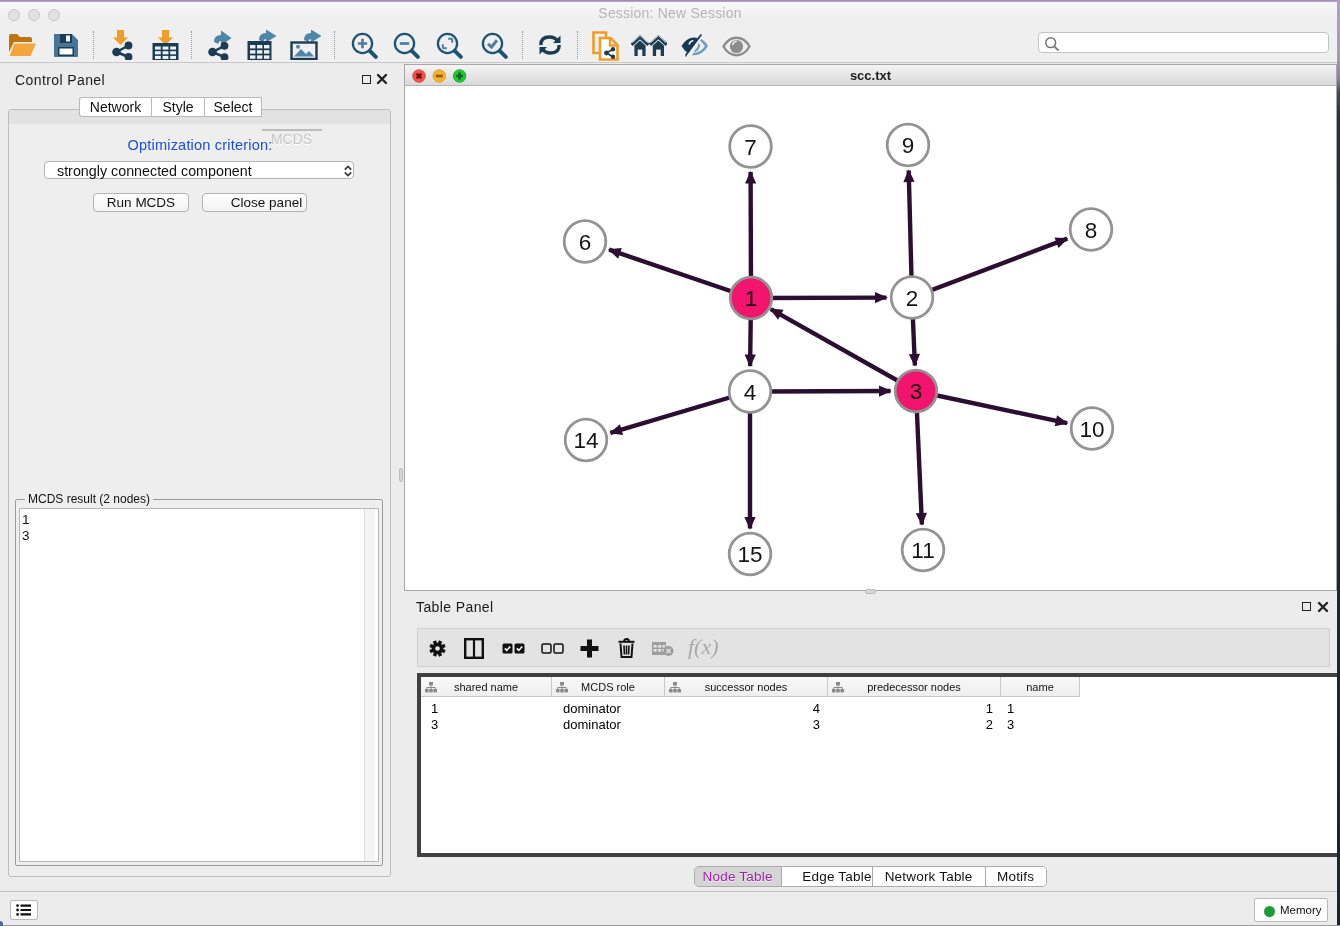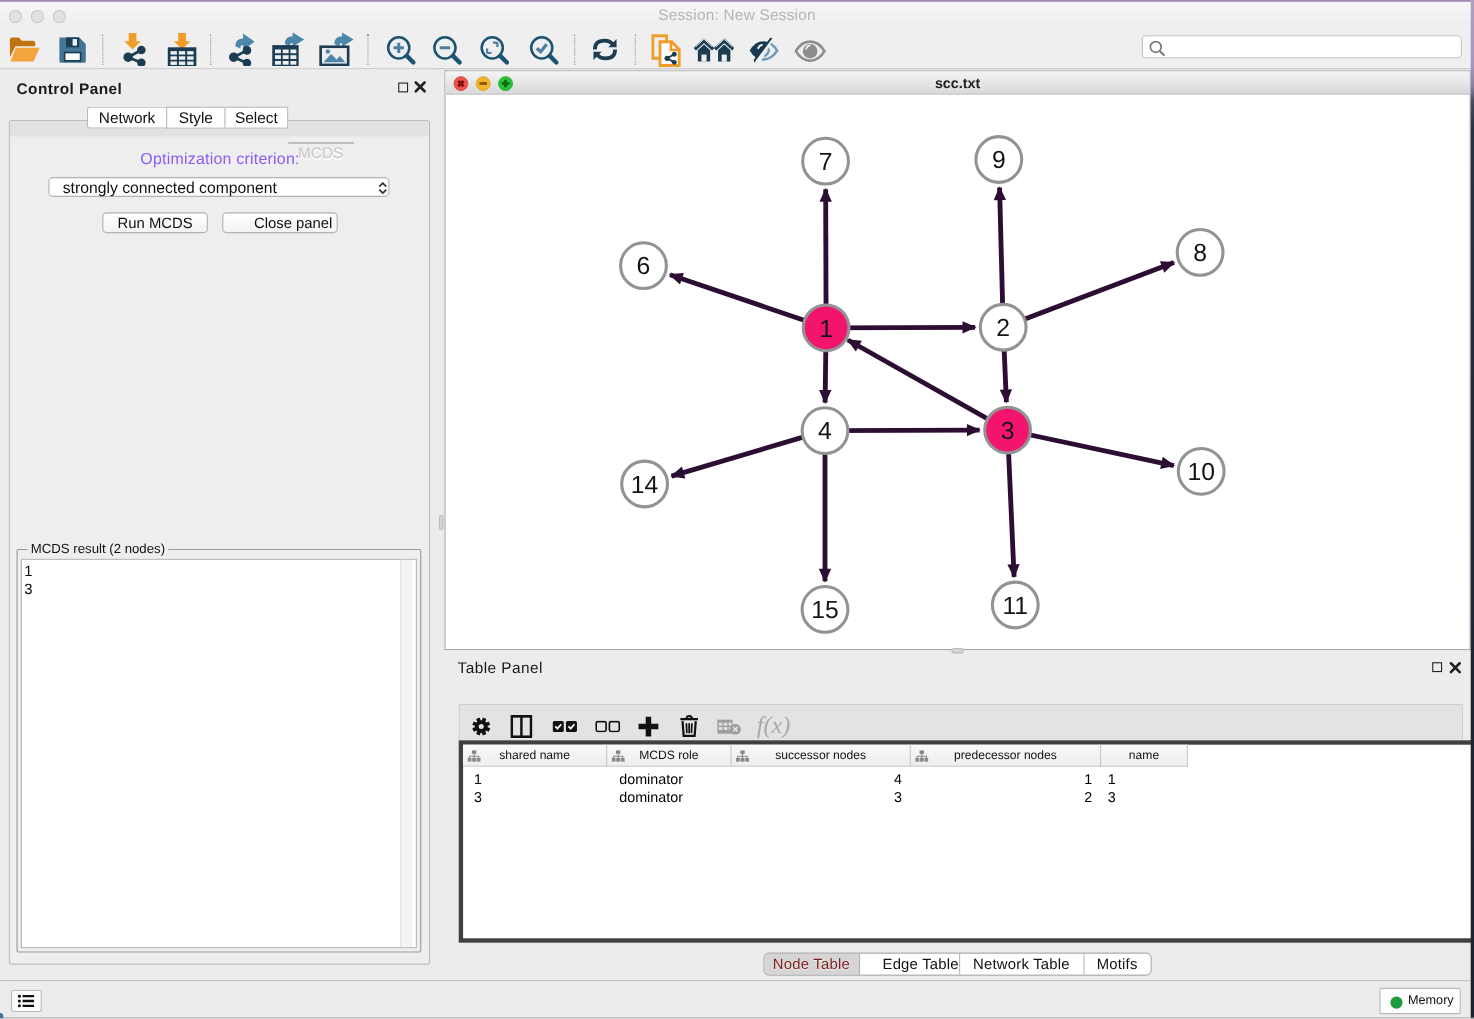--- a/index.html
+++ b/index.html
@@ -184,39 +184,39 @@
 
   <div class="abs" style="left:1038px;top:10px;width:291px;height:21px;background:#fff;border:1px solid #c3c3c3;border-radius:4px;">
     <svg style="margin:2.5px 0 0 5px;" width="16" height="16" viewBox="0 0 16 16">
       <circle cx="6.7" cy="6.7" r="4.9" fill="none" stroke="#757575" stroke-width="1.5"></circle>
       <path d="M10.3 10.3 L14.6 14.6" stroke="#757575" stroke-width="1.8"></path>
     </svg>
   </div>
 </div>
 
 <div class="abs" style="left:0;top:63px;width:392px;height:828px;background:#ececec;">
-  <div class="abs" style="left:15px;top:9px;font-size:14px;letter-spacing:0.4px;color:#1a1a1a;font-weight:bold;">Control Panel</div>
+  <div class="abs" style="left:15px;top:9px;font-size:14px;letter-spacing:0.4px;color:#1a1a1a;">Control Panel</div>
 
   <div class="abs" style="left:362px;top:12px;width:9px;height:9px;border:1.5px solid #222;"></div>
   <svg class="abs" style="left:376px;top:10px;" width="12" height="12" viewBox="0 0 12 12">
       <path d="M2 2 L10 10 M10 2 L2 10" stroke="#222" stroke-width="2.4" stroke-linecap="round"></path>
     </svg>
 
   <div class="abs" style="left:8px;top:46px;width:383px;height:768px;background:#eeeeee;border:1px solid #bdbdbd;border-radius:3px;">
     <div class="abs" style="left:0;top:0;width:100%;height:14px;background:#e2e2e2;border-radius:3px 3px 0 0;"></div>
   </div>
 
   <div class="abs" style="left:79px;top:34px;height:20px;display:flex;font-size:14px;">
     <div style="width:72px;background:#fff;border:1px solid #b9b9b9;border-right:none;border-radius:3px 0 0 3px;text-align:center;line-height:19px;color:#111;">Network</div>
     <div style="width:53px;background:#fff;border:1px solid #b9b9b9;border-right:none;text-align:center;line-height:19px;color:#111;">Style</div>
     <div style="width:58px;background:#fff;border:1px solid #b9b9b9;text-align:center;line-height:19px;color:#111;">Select</div>
     <div style="width:60px;background:#dcdcdc;border:1px solid #bdbdbd;border-left:none;border-radius:0 3px 3px 0;text-align:center;line-height:19px;color:#c6c6c6;text-shadow:0 1px 0 #fff;margin-top:32px;">MCDS</div>
   </div>
 
-  <div class="abs" style="left:0;top:74px;width:392px;text-align:center;font-size:14.5px;letter-spacing:0.2px;color:#8b5cf6;"><span style="margin-left:8px;">Optimization criterion:</span></div>
+  <div class="abs" style="left:0;top:74px;width:392px;text-align:center;font-size:14.5px;letter-spacing:0.2px;color:#1d4ed8;"><span style="margin-left:8px;">Optimization criterion:</span></div>
 
   <div class="abs" style="left:44px;top:98px;width:310px;height:18px;background:#fff;border:1px solid #b3b3b3;border-radius:4px;">
     <div class="abs" style="left:12px;top:0.5px;font-size:14.3px;color:#111;">strongly connected component</div>
     <svg class="abs" style="left:297px;top:3px;" width="12" height="12" viewBox="0 0 12 12">
         <path d="M2.8 4.6 L6 1.4 L9.2 4.6" fill="none" stroke="#3a3a3a" stroke-width="1.7" stroke-linejoin="round"></path>
         <path d="M2.8 7.4 L6 10.6 L9.2 7.4" fill="none" stroke="#3a3a3a" stroke-width="1.7" stroke-linejoin="round"></path>
       </svg>
   </div>
 
   <div class="abs" style="left:93px;top:130px;width:96px;height:19px;background:linear-gradient(#ffffff,#f2f2f2);border:1px solid #b3b3b3;border-radius:4px;text-align:center;font-size:13.5px;color:#111;line-height:17px;">Run MCDS</div>
@@ -296,21 +296,21 @@
   </svg>
 </div>
 
 <div class="abs" id="tablepanel" style="left:404px;top:597px;width:936px;height:294px;background:#ececec;">
   <div class="abs" style="left:12px;top:2px;font-size:14px;letter-spacing:0.4px;color:#1a1a1a;">Table Panel</div>
   <div class="abs" style="left:898px;top:5px;width:9px;height:9px;border:1.5px solid #222;"></div>
   <svg class="abs" style="left:913px;top:4px;" width="12" height="12" viewBox="0 0 12 12">
       <path d="M2 2 L10 10 M10 2 L2 10" stroke="#222" stroke-width="2.4" stroke-linecap="round"></path>
     </svg>
 
-  <div class="abs" id="ttoolbar" style="left:13px;top:31px;width:913px;height:39px;background:#e3e3e3;border:1px solid #cfcfcf;margin-top:12px;">
+  <div class="abs" id="ttoolbar" style="left:13px;top:31px;width:913px;height:39px;background:#e3e3e3;border:1px solid #cfcfcf;">
 
     <svg class="abs" style="left:11px;top:11px;" width="17" height="17" viewBox="0 0 17 17">
       <circle cx="8.5" cy="8.5" r="5.8" fill="#111"></circle>
       <path d="M12.75 10.26 L15.98 11.60" stroke="#111" stroke-width="3.4"></path>
       <path d="M10.26 12.75 L11.60 15.98" stroke="#111" stroke-width="3.4"></path>
       <path d="M6.74 12.75 L5.40 15.98" stroke="#111" stroke-width="3.4"></path>
       <path d="M4.25 10.26 L1.02 11.60" stroke="#111" stroke-width="3.4"></path>
       <path d="M4.25 6.74 L1.02 5.40" stroke="#111" stroke-width="3.4"></path>
       <path d="M6.74 4.25 L5.40 1.02" stroke="#111" stroke-width="3.4"></path>
       <path d="M10.26 4.25 L11.60 1.02" stroke="#111" stroke-width="3.4"></path>
@@ -407,21 +407,21 @@
     <div class="abs" style="left:407px;top:24px;width:165px;text-align:right;">1</div>
     <div class="abs" style="left:586px;top:24px;">1</div>
     <div class="abs" style="left:10px;top:40px;">3</div>
     <div class="abs" style="left:142px;top:40px;">dominator</div>
     <div class="abs" style="left:244px;top:40px;width:155px;text-align:right;">3</div>
     <div class="abs" style="left:407px;top:40px;width:165px;text-align:right;">2</div>
     <div class="abs" style="left:586px;top:40px;">3</div>
   </div>
 
   <div class="abs" style="left:289.6px;top:269px;height:20.5px;display:flex;font-size:13.5px;letter-spacing:0.2px;border:1px solid #ababab;border-radius:5px;overflow:hidden;">
-    <div style="width:87px;background:#d5d5d5;color:#7f1d1d;text-shadow:0 1px 0 #f5f5f5;text-align:center;line-height:19px;border-right:1px solid #ababab;">Node Table</div>
+    <div style="width:87px;background:#d5d5d5;color:#a21caf;text-shadow:0 1px 0 #f5f5f5;text-align:center;line-height:19px;border-right:1px solid #ababab;">Node Table</div>
     <div style="width:91px;background:#fff;color:#111;text-align:right;line-height:19px;border-right:1px solid #ababab;">Edge Table</div>
     <div style="width:113px;background:#fff;color:#111;text-align:center;line-height:19px;border-right:1px solid #ababab;">Network Table</div>
     <div style="width:60px;background:#fff;color:#111;text-align:center;line-height:19px;">Motifs</div>
   </div>
 </div>
 
 <div class="abs" style="left:399px;top:468px;width:4px;height:14px;background:#d6d6d6;border:1px solid #bdbdbd;border-radius:2px;"></div>
 <div class="abs" style="left:865px;top:589px;width:11px;height:5px;background:#d6d6d6;border:1px solid #bdbdbd;border-radius:2px;"></div>
 
 <div class="abs" style="left:0;top:891px;width:1340px;height:35px;background:#ececec;border-top:1px solid #c2c2c2;">

